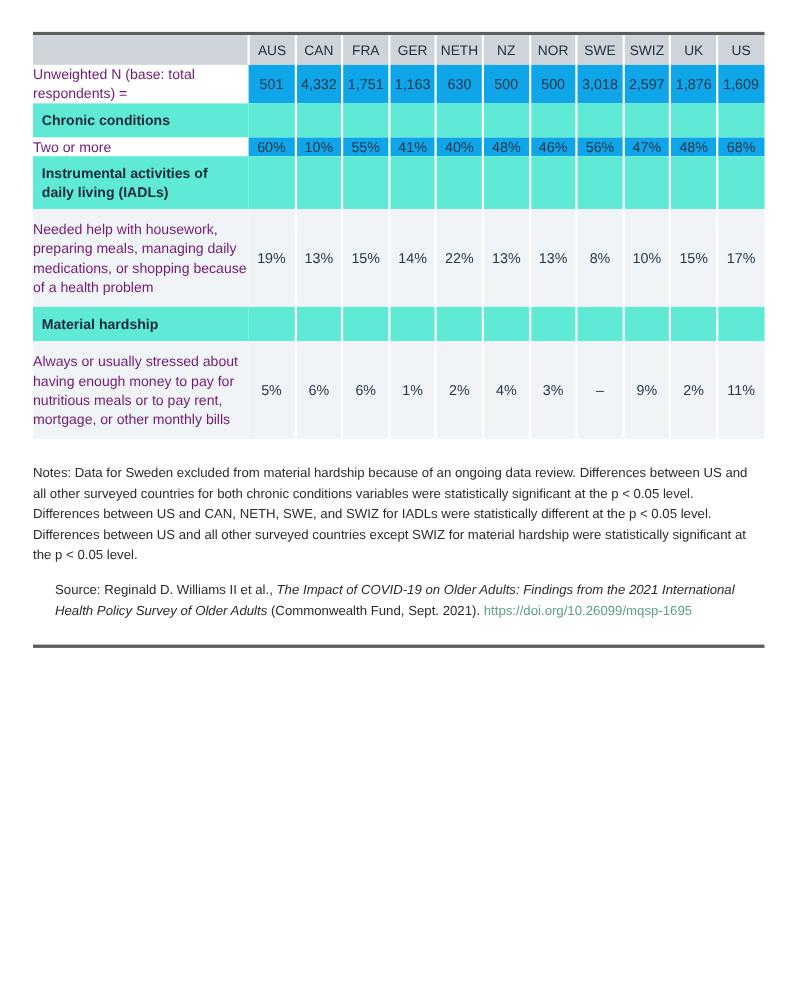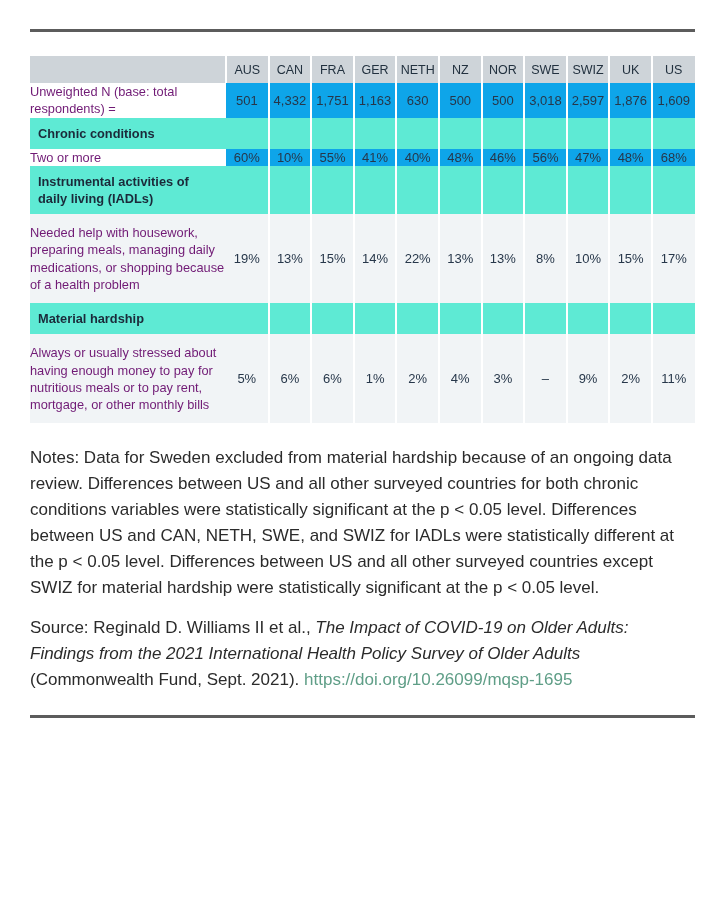--- a/index.html
+++ b/index.html
@@ -37,21 +37,20 @@
     color: #111111;
     letter-spacing: -0.1px;
     margin: 36px 0 0 0;
     width: 650px;
   }
 
   table.demo-table {
     border-collapse: collapse;
     border-spacing: 0;
     width: 628px;
-    margin-top: 24px;
     table-layout: fixed;
   }
   table.demo-table td, table.demo-table th {
     padding: 0;
     vertical-align: middle;
     font-weight: normal;
   }
 
   col.label-col { width: 196px; }
   col.data-col  { width: 42.6px; }
@@ -104,27 +103,27 @@
   }
   tr.section td.data-cell {
     border-right: 2px solid #ffffff;
   }
   tr.section td.data-cell:last-child { border-right: none; }
 
   td.label-cell.tall { padding-top: 10px; padding-bottom: 10px; }
 
   .notes {
     width: 650px;
-    font-size: 17px;
+    font-size: 12px;
     line-height: 1.53;
     color: #2b2b2b;
     margin-top: 22px;
   }
   .notes p { margin: 0 0 14px 0; }
-  .notes p:last-child { margin-bottom: 0; }
+  .notes p:last-child { margin-bottom: 0; margin-left: 20px; }
   .src-italic { font-style: italic; }
   .doi-link {
     color: #5f9e87;
     text-decoration: none;
   }
 </style>
 </head>
 <body>
 
 <div class="page">

